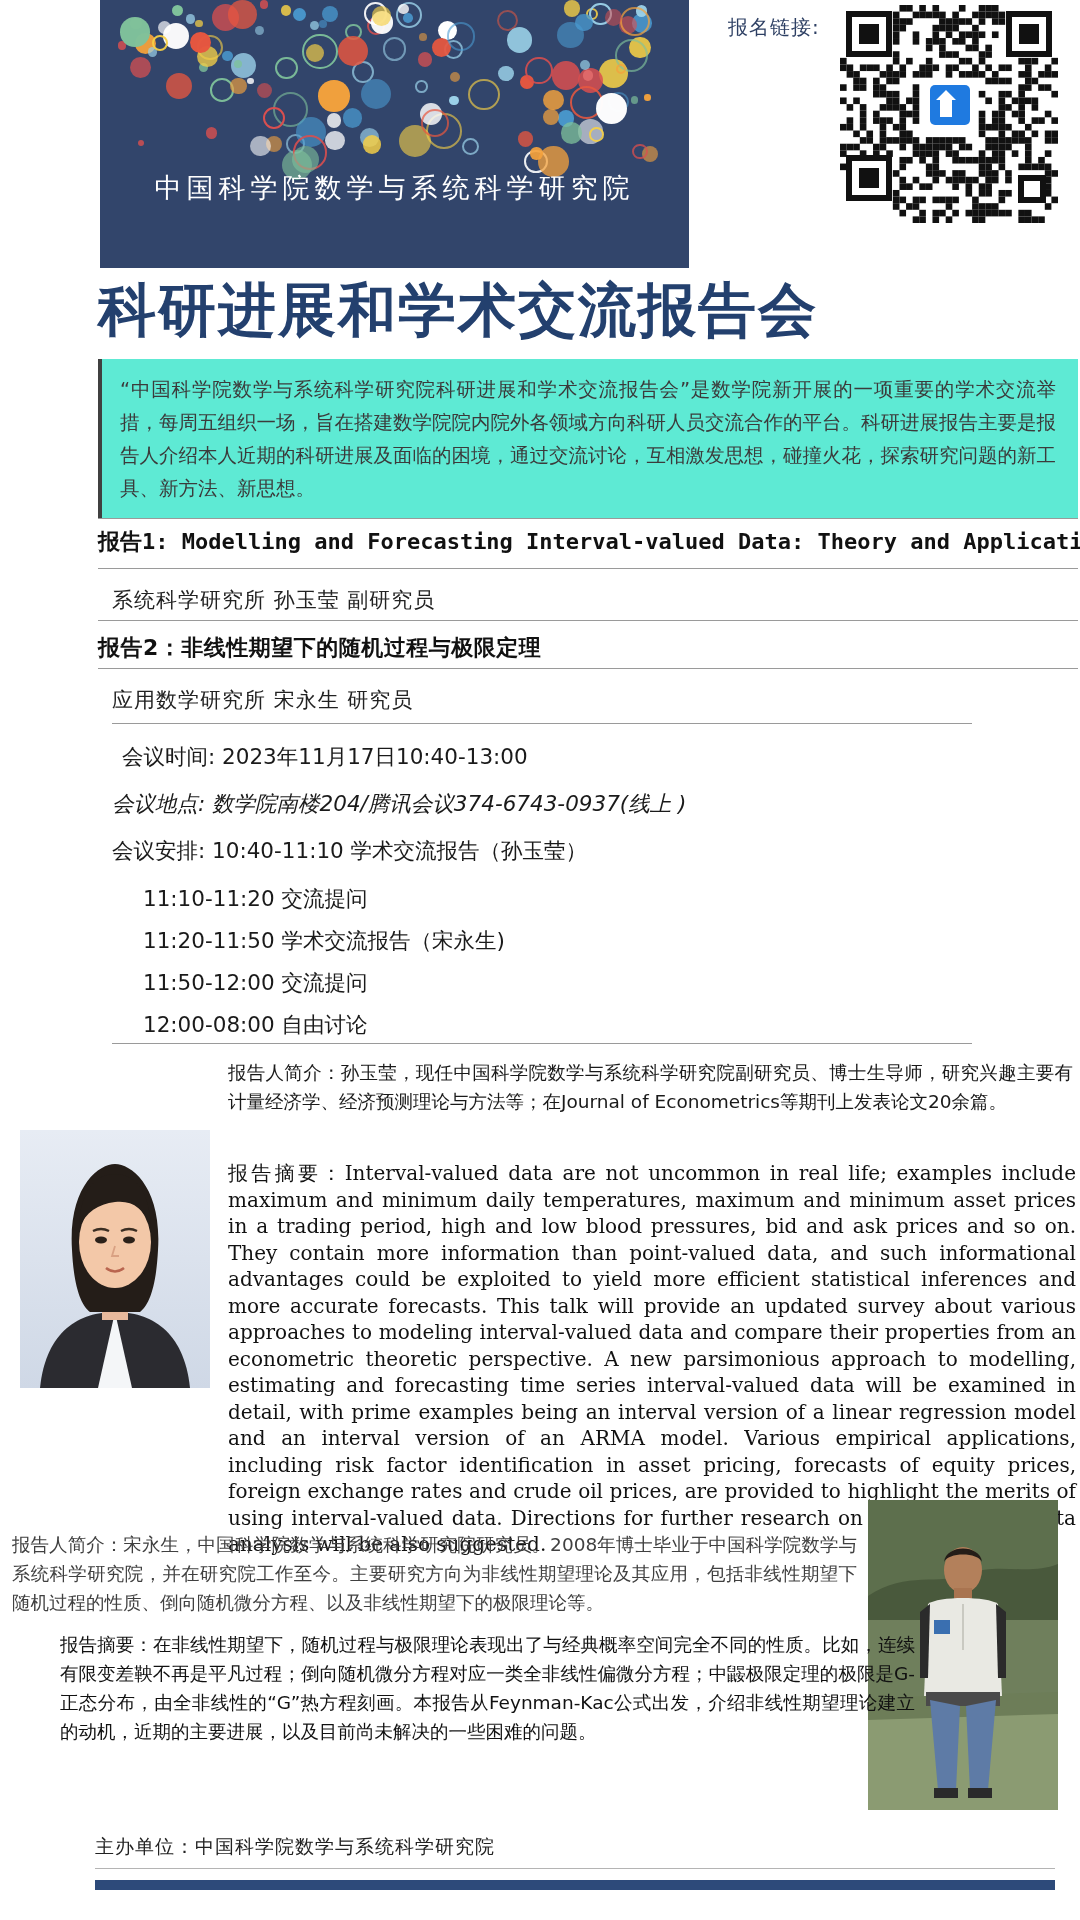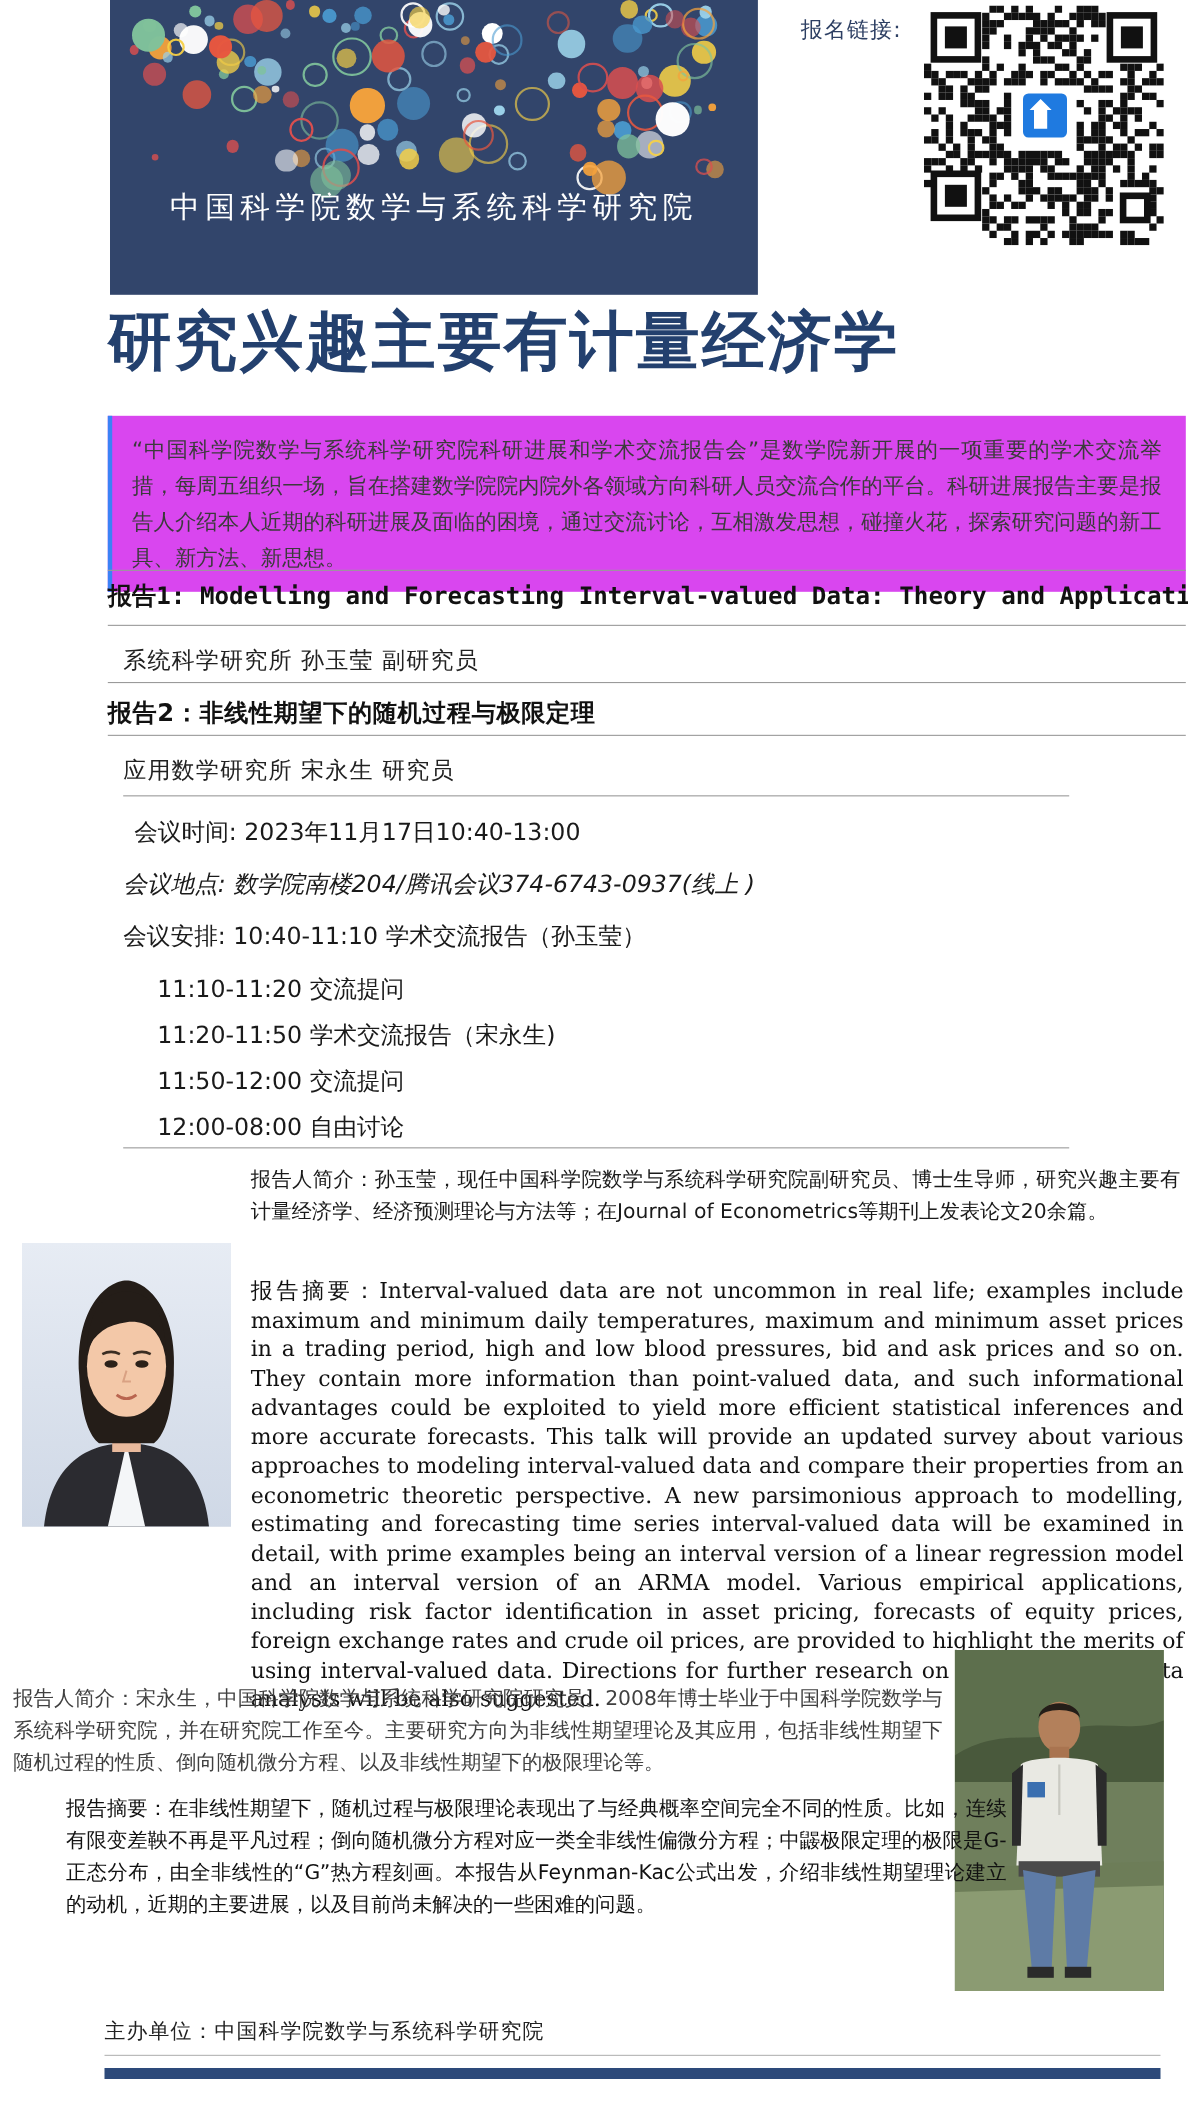--- a/index.html
+++ b/index.html
@@ -85,26 +85,26 @@
     font-weight: bold;
     color: #23406e;
     letter-spacing: 2px;
     font-family: "DejaVu Sans", sans-serif;
   }
 
   
   .intro-box {
     position: absolute;
     left: 98px;
-    top: 378px;
+    top: 359px;
     width: 980px;
     box-sizing: border-box;
     padding: 14px 22px 14px 18px;
-    background: #d946ef;
-    border-left: 4px solid #3b82f6;
+    background: #5eead4;
+    border-left: 4px solid #404040;
     color: #3b3b3b;
     font-size: 19.5px;
     line-height: 33px;
     text-align: justify;
     font-family: "DejaVu Sans", sans-serif;
   }
 
   
   .talk1-title {
     position: absolute;
@@ -808,21 +808,21 @@
         <rect x="19" y="163" width="20" height="20"></rect>
       </g>
       <rect x="178" y="170" width="28" height="28" fill="#111111"></rect>
       <rect x="184" y="176" width="16" height="16" fill="#ffffff"></rect>
 
       <rect x="90" y="80" width="40" height="40" rx="5" fill="#1f7ae0"></rect>
       <path d="M100 112 L100 95 L96 95 L106 85 L116 95 L112 95 L112 112 Z" fill="#ffffff"></path>
     </svg>
   </div>
 
-  <div class="main-title">研究兴趣主要有计量经济学</div>
+  <div class="main-title">科研进展和学术交流报告会</div>
 
   <div class="intro-box">“中国科学院数学与系统科学研究院科研进展和学术交流报告会”是数学院新开展的一项重要的学术交流举措，每周五组织一场，旨在搭建数学院院内院外各领域方向科研人员交流合作的平台。科研进展报告主要是报告人介绍本人近期的科研进展及面临的困境，通过交流讨论，互相激发思想，碰撞火花，探索研究问题的新工具、新方法、新思想。</div>
 
   <div class="rule" style="left:98px; top:518px; width:980px;"></div>
   <div class="talk1-title">报告1: Modelling and Forecasting Interval-valued Data: Theory and Applications</div>
   <div class="rule" style="left:98px; top:568px; width:980px;"></div>
   <div class="talk1-speaker">系统科学研究所 孙玉莹 副研究员</div>
 
   <div class="rule" style="left:98px; top:620px; width:980px;"></div>
   <div class="talk2-title">报告2：非线性期望下的随机过程与极限定理</div>

